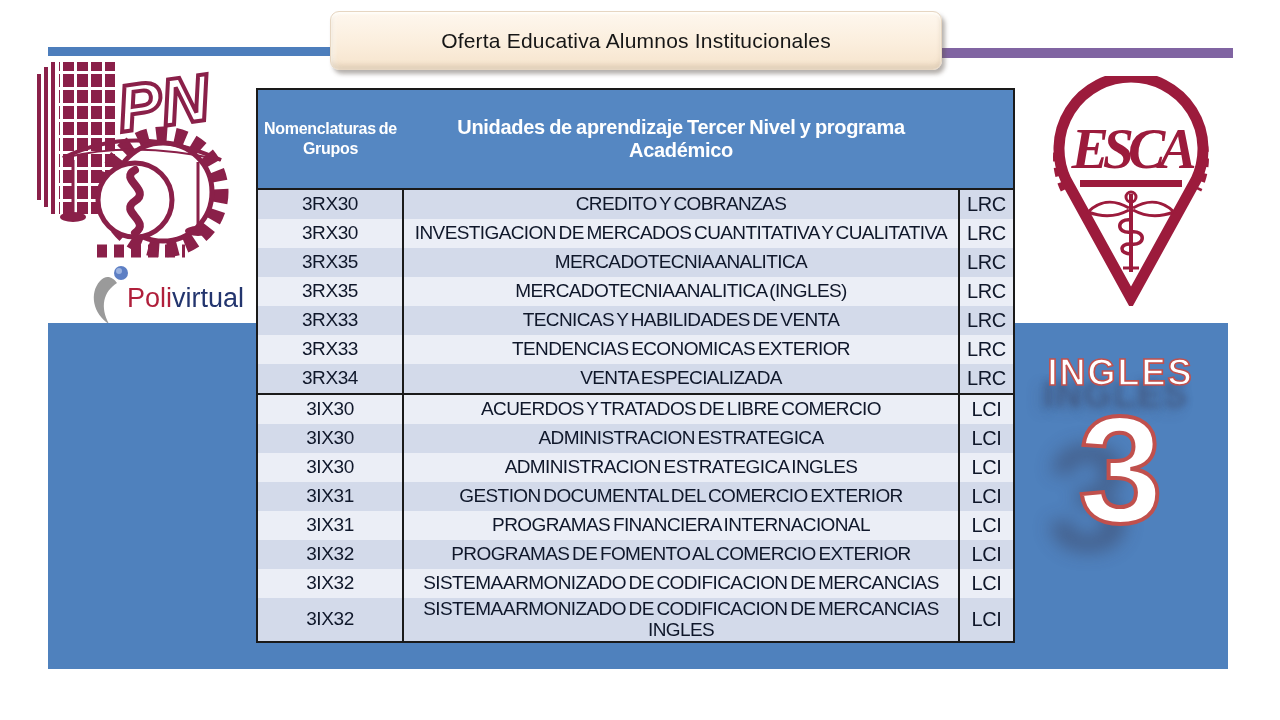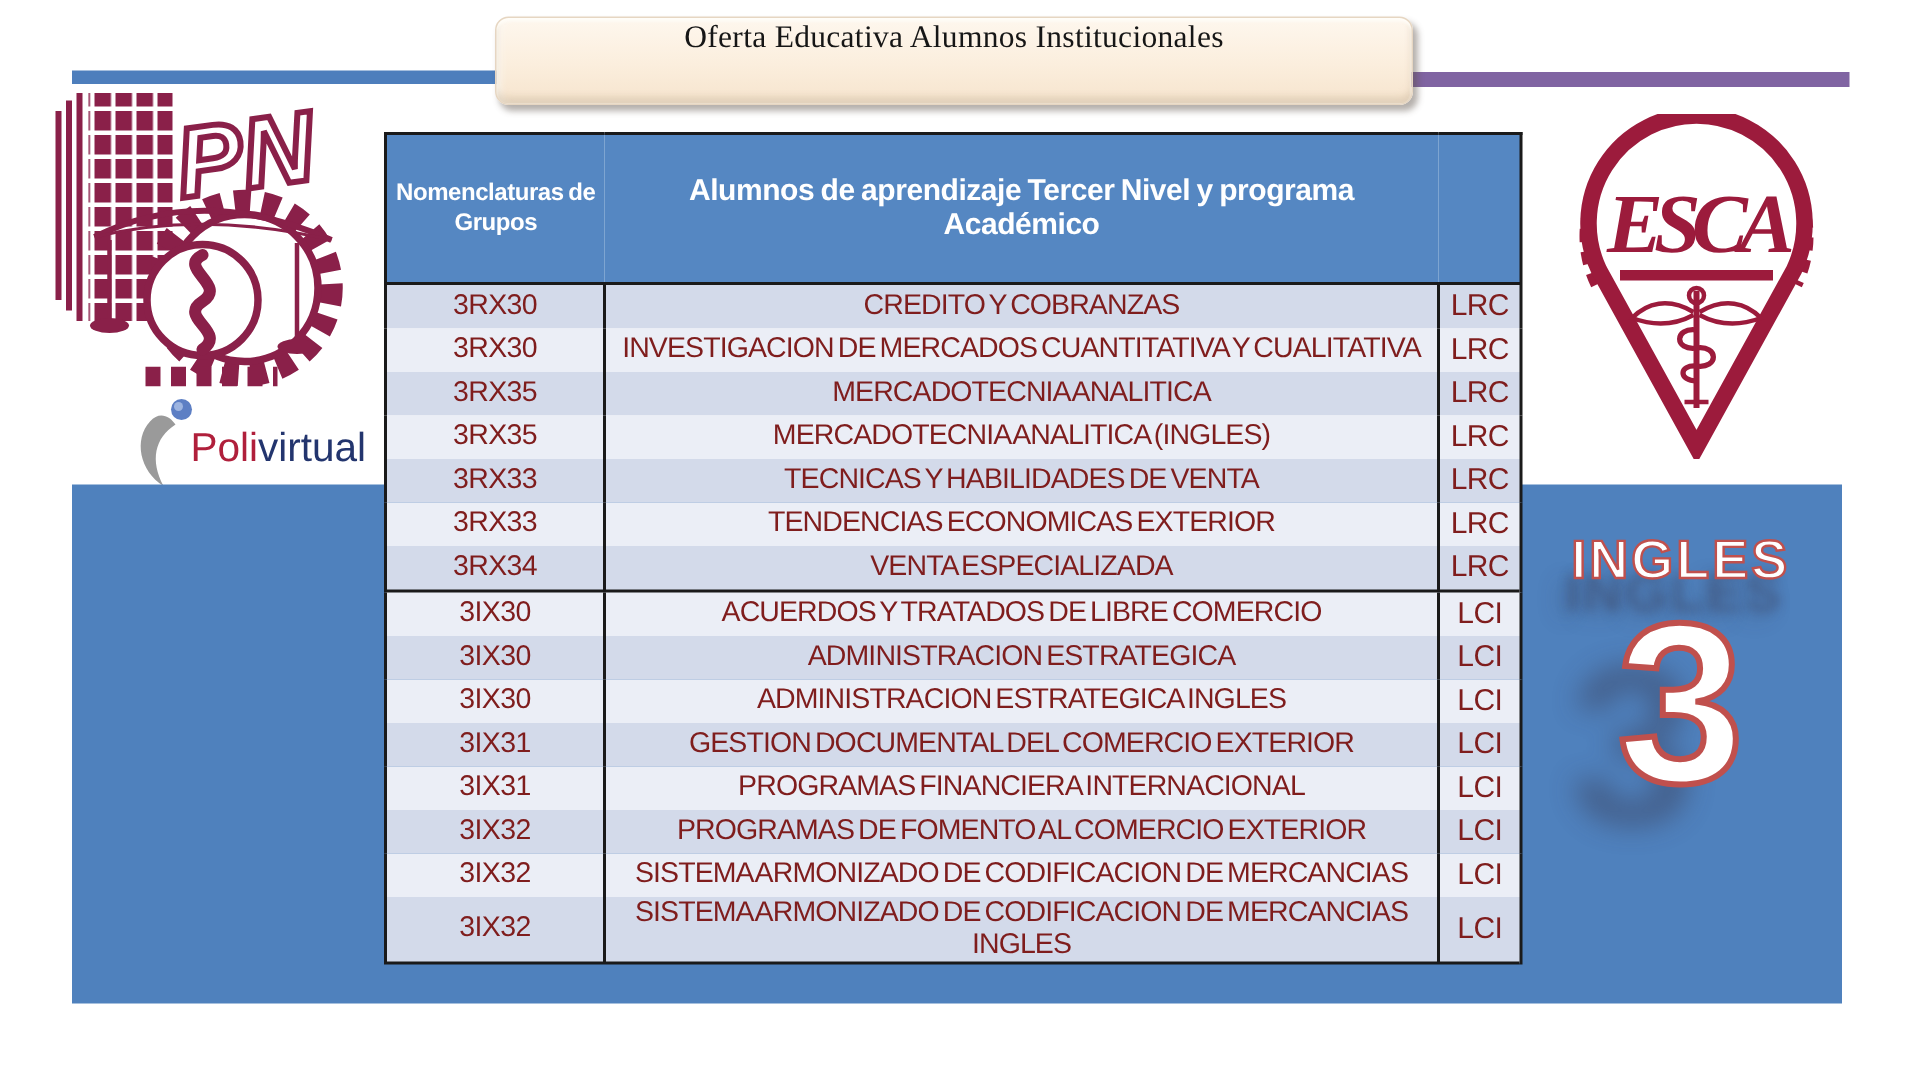--- a/index.html
+++ b/index.html
@@ -12,21 +12,21 @@
   .rule-right{left:900px;top:48px;width:333px;height:10px;background:#8064a2;}
 
   
   .banner{left:330px;top:11px;width:610px;height:57px;border-radius:9px;
           background:linear-gradient(180deg,#fef7ee 0%,#fbeedd 55%,#f6e4cd 100%);
           border:1px solid #e6d6c2;
           box-shadow:3px 4px 4px rgba(90,80,70,.45),
                      inset 0 2px 2px #fffdf8,
                      inset 0 -4px 5px rgba(205,185,160,.55),
                      inset 3px 0 4px rgba(255,253,248,.8);
-          display:flex;align-items:flex-start;justify-content:center;font-family:Liberation Serif, serif;}
+          display:flex;align-items:center;justify-content:center;}
   .banner-title{font-size:21px;color:#161616;letter-spacing:.2px;}
 
   
   .panel{left:48px;top:323px;width:1180px;height:346px;background:#4f81bd;}
 
   
   .nivel-box{left:1018px;top:352px;width:205px;text-align:center;color:#ffffff;}
   .nivel-word{font-size:36px;font-weight:800;letter-spacing:2px;
               -webkit-text-stroke:1.6px #c0504d;
               text-shadow:-4px 22px 7px rgba(55,55,80,.40),-10px 26px 14px rgba(55,55,80,.25);}
@@ -44,21 +44,21 @@
   col.c-unit{width:556px;}
   col.c-prog{width:55px;}
   thead th{background:#5587c2;color:#ffffff;height:94px;vertical-align:middle;
            border:0;border-bottom:2px solid #1a1a1a;padding:2px 6px;
            letter-spacing:-0.3px;word-spacing:-1px;}
   th.h-group{font-size:16px;font-weight:bold;line-height:1.25;}
   th.h-unit{font-size:20px;font-weight:bold;}
   th.h-prog{}
   tbody td{border-left:2px solid #1a1a1a;border-right:2px solid #1a1a1a;
            border-top:0;border-bottom:0;text-align:center;vertical-align:middle;
-           color:#7f1d1d;height:27px;padding:1px 4px;line-height:1.08;}
+           color:#0f172a;height:27px;padding:1px 4px;line-height:1.08;}
   tbody tr:nth-child(odd) td{background:#d3daea;}
   tbody tr:nth-child(even) td{background:#ebeef6;}
   tr.section-break td{border-top:2px solid #1a1a1a;}
   td.col-group{font-size:19px;letter-spacing:-0.4px;}
   td.col-unit{font-size:19px;letter-spacing:-0.6px;word-spacing:-2px;}
   td.col-program{font-size:20px;letter-spacing:-0.4px;}
 
   
   .ipn-logo{left:35px;top:58px;}
   .esca-logo{left:1046px;top:76px;}
@@ -139,21 +139,21 @@
 <div class="abs table-wrap">
   <table class="course">
     <colgroup>
         <col class="c-group">
         <col class="c-unit">
         <col class="c-prog">
       </colgroup>
     <thead>
       <tr>
         <th class="h-group">Nomenclaturas de Grupos</th>
-        <th class="h-unit">Alumnos de aprendizaje Tercer Nivel y programa Académico</th>
+        <th class="h-unit">Unidades de aprendizaje Tercer Nivel y programa Académico</th>
         <th class="h-prog"></th>
       </tr>
     </thead>
     <tbody>
         <tr>
           <td class="col-group">3RX30</td>
           <td class="col-unit">CREDITO Y COBRANZAS</td>
           <td class="col-program">LRC</td>
         </tr>
         <tr>

